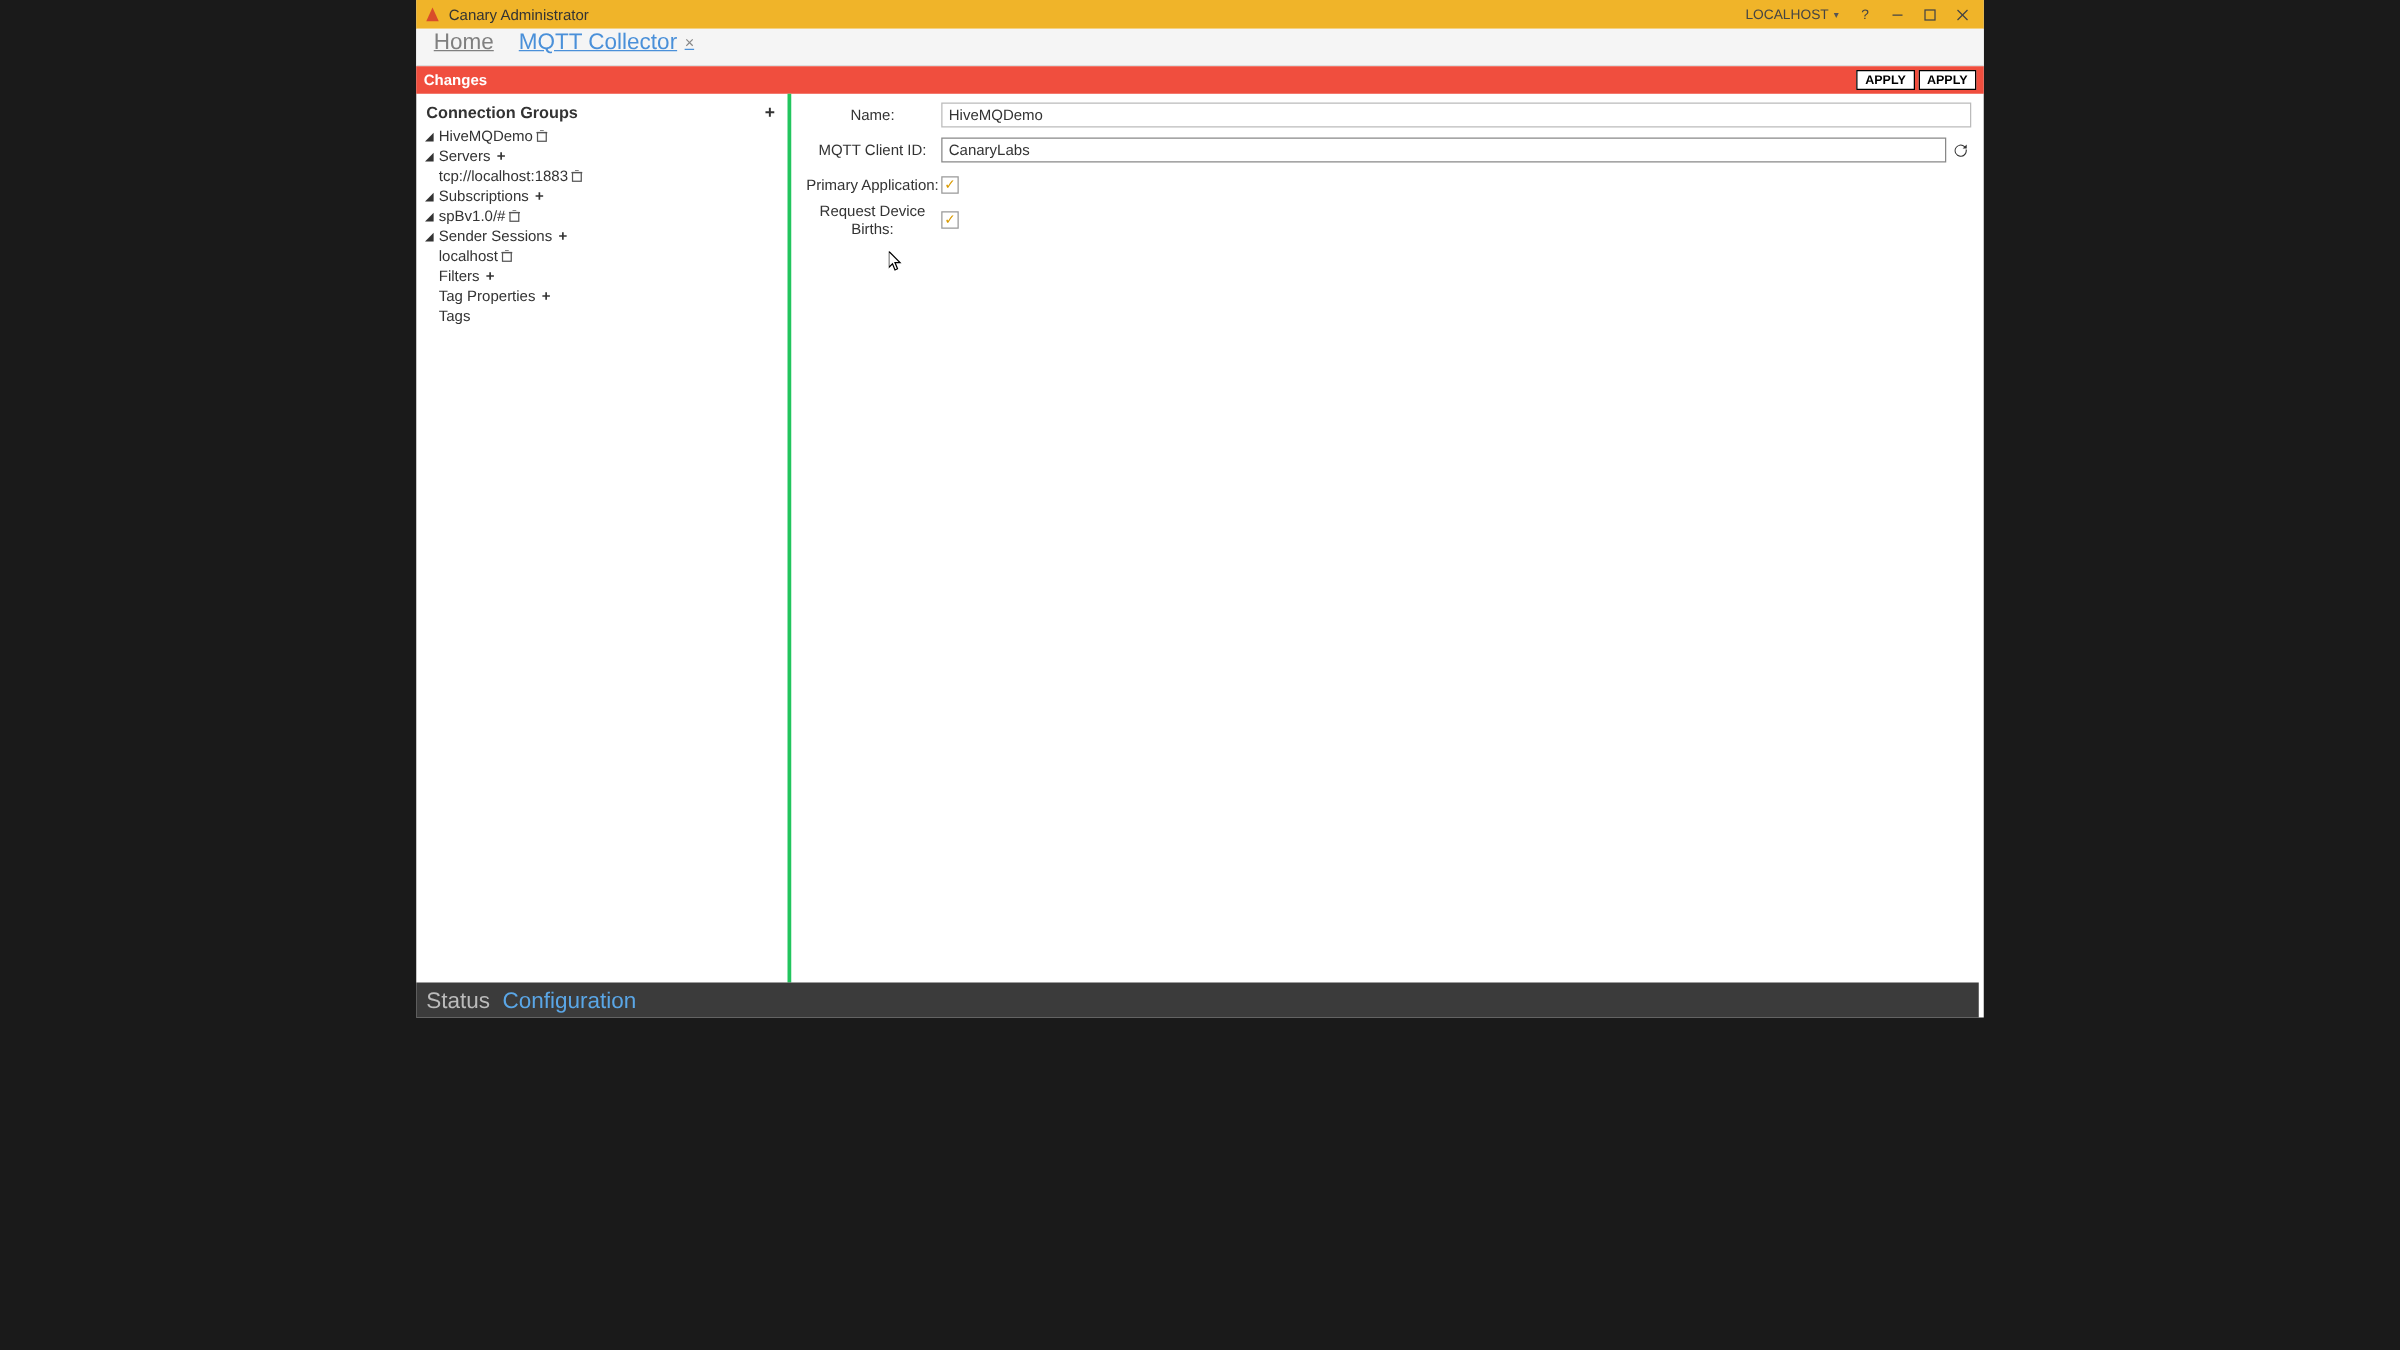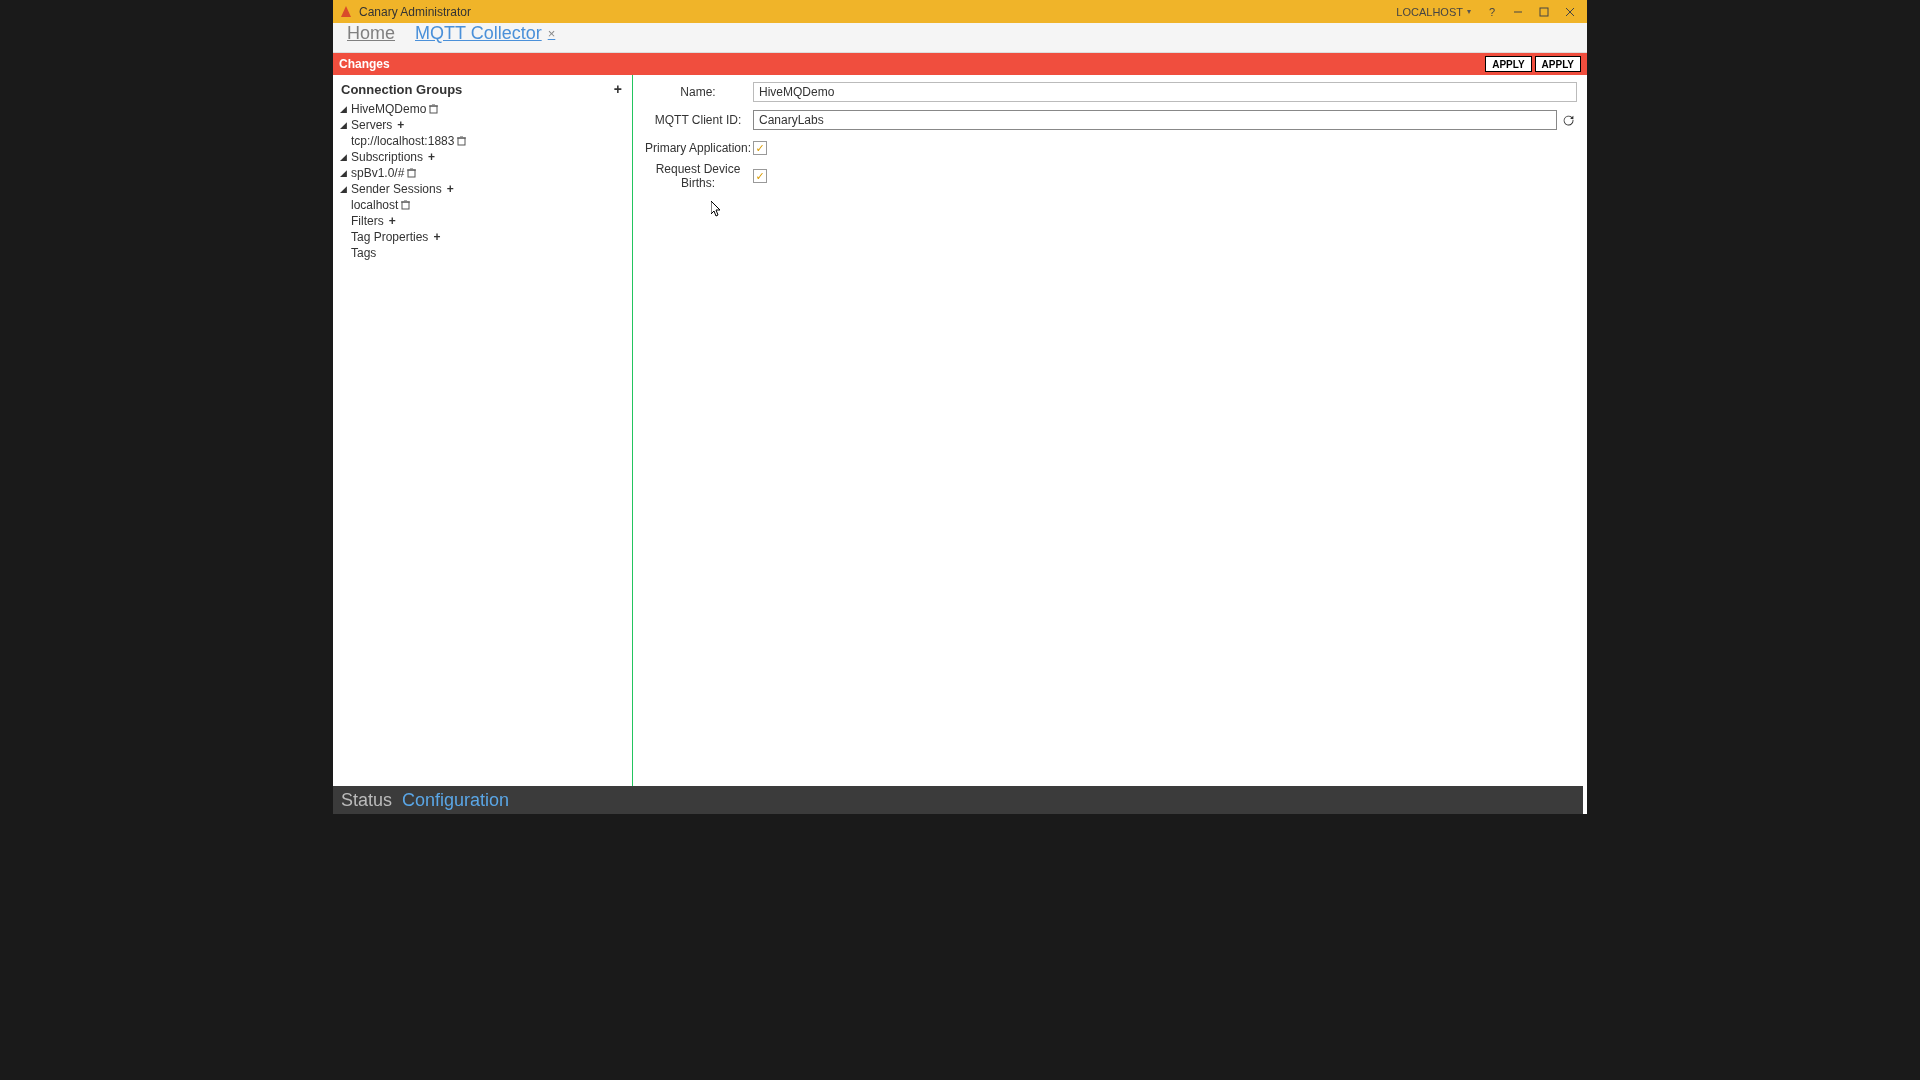--- a/index.html
+++ b/index.html
@@ -23,21 +23,21 @@
 .tab.active { color:#4a90d9; }
 .tab-close { font-size: 13px; color:#888; }
 
 
 .changes-bar { height: 22px; background: #f04e3e; color:#fff; display:flex; align-items:center; padding:0 6px; font-size:12px; font-weight:bold; }
 .changes-bar .spacer { flex:1; }
 .changes-btn { background:#fff; color:#000; border:1px solid #000; font-size:10px; font-weight:bold; padding:1px 6px; margin-left:3px; height:16px; display:flex; align-items:center; }
 
 
 .main { display:flex; height: calc(100% - 23px - 30px - 22px - 28px); }
-.sidebar { width: 300px; border-right: 1px solid #22c55e; padding: 4px 6px; font-size: 12px; color:#333; }
+.sidebar { width: 300px; border-right: 3px solid #22c55e; padding: 4px 6px; font-size: 12px; color:#333; }
 .sidebar-header { display:flex; align-items:center; justify-content:space-between; font-weight:bold; font-size:13px; padding: 2px 2px 4px 2px; }
 .plus { font-size:14px; font-weight:bold; color:#333; padding:0 2px; }
 .tree { list-style:none; }
 .tree li { padding: 1px 0; white-space:nowrap; }
 .tree-row { display:flex; align-items:center; gap:3px; }
 .exp { display:inline-block; width:9px; text-align:center; font-size:9px; color:#333; cursor:default; user-select:none; }
 .indent-0 { padding-left: 2px; }
 .indent-1 { padding-left: 18px; }
 .indent-2 { padding-left: 36px; }
 .indent-3 { padding-left: 50px; }

